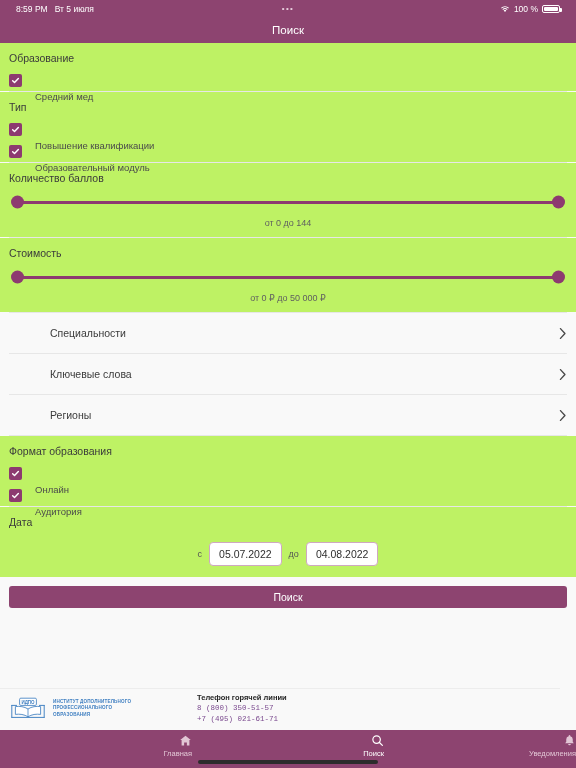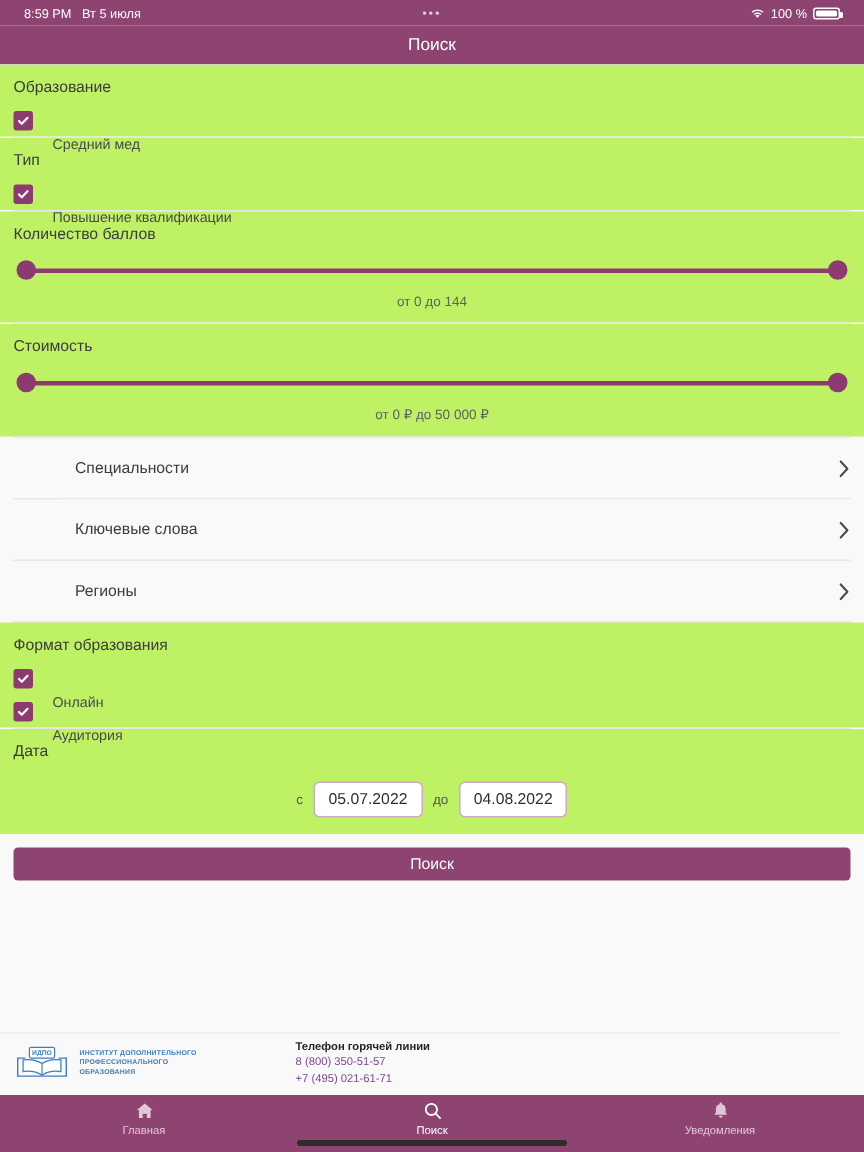--- a/index.html
+++ b/index.html
@@ -170,35 +170,35 @@
     font-size: 4.6px; line-height: 1.45; color: #3f7fc1;
     letter-spacing: .15px; font-weight: bold;
     text-transform: uppercase;
     max-width: 88px;
   }
   .hotline {
     margin-left: 56px;
     line-height: 1.38;
   }
   .hot-title { font-size: 7.5px; font-weight: bold; color: #262626; }
-  .hot-tel { font-size: 7.5px; color: #7b4a8f; }
+  .hot-tel { font-size: 7.5px; color: #7b4a8f; font-family: Liberation Mono, monospace; }
 
   
   .tabbar {
     flex: 0 0 auto;
     height: 38px;
     background: #8d4470;
     display: flex; align-items: flex-start;
     position: relative;
     padding-top: 4px;
   }
   .tab {
     flex: 1 1 0;
     display: flex; flex-direction: column;
-    align-items: center; gap: 2px;
+    align-items: flex-end; gap: 2px;
     color: #e2c6d5;
   }
   .tab.active { color: #ffffff; }
   .tab svg { width: 13px; height: 13px; display:block; }
   .tab-label { font-size: 7.5px; }
   .home-ind {
     position: absolute;
     bottom: 4px; left: 50%; transform: translateX(-50%);
     width: 180px; height: 4px; border-radius: 3px;
     background: #2c2c2c;
@@ -253,20 +253,28 @@
 
     <div class="section">
       <div class="sec-title">Тип</div>
       <div class="cbrow">
         <span class="cbox">
           <svg viewBox="0 0 12 12" fill="none" stroke="#ffffff" stroke-width="1.9" stroke-linecap="round" stroke-linejoin="round">
               <path d="M2.2 6.2 4.7 8.7 9.8 3.4"></path>
             </svg>
         </span>
         <span class="cblabel">Повышение квалификации</span>
+      </div>
+      <div class="cbrow">
+        <span class="cbox">
+          <svg viewBox="0 0 12 12" fill="none" stroke="#ffffff" stroke-width="1.9" stroke-linecap="round" stroke-linejoin="round">
+              <path d="M2.2 6.2 4.7 8.7 9.8 3.4"></path>
+            </svg>
+        </span>
+        <span class="cblabel">Образовательный модуль</span>
       </div>
     </div>
     <div class="hr"></div>
 
     <div class="section">
       <div class="sec-title">Количество баллов</div>
       <div class="slider-wrap">
         <div class="slider">
           <div class="track"></div>
           <div class="knob left"></div>

